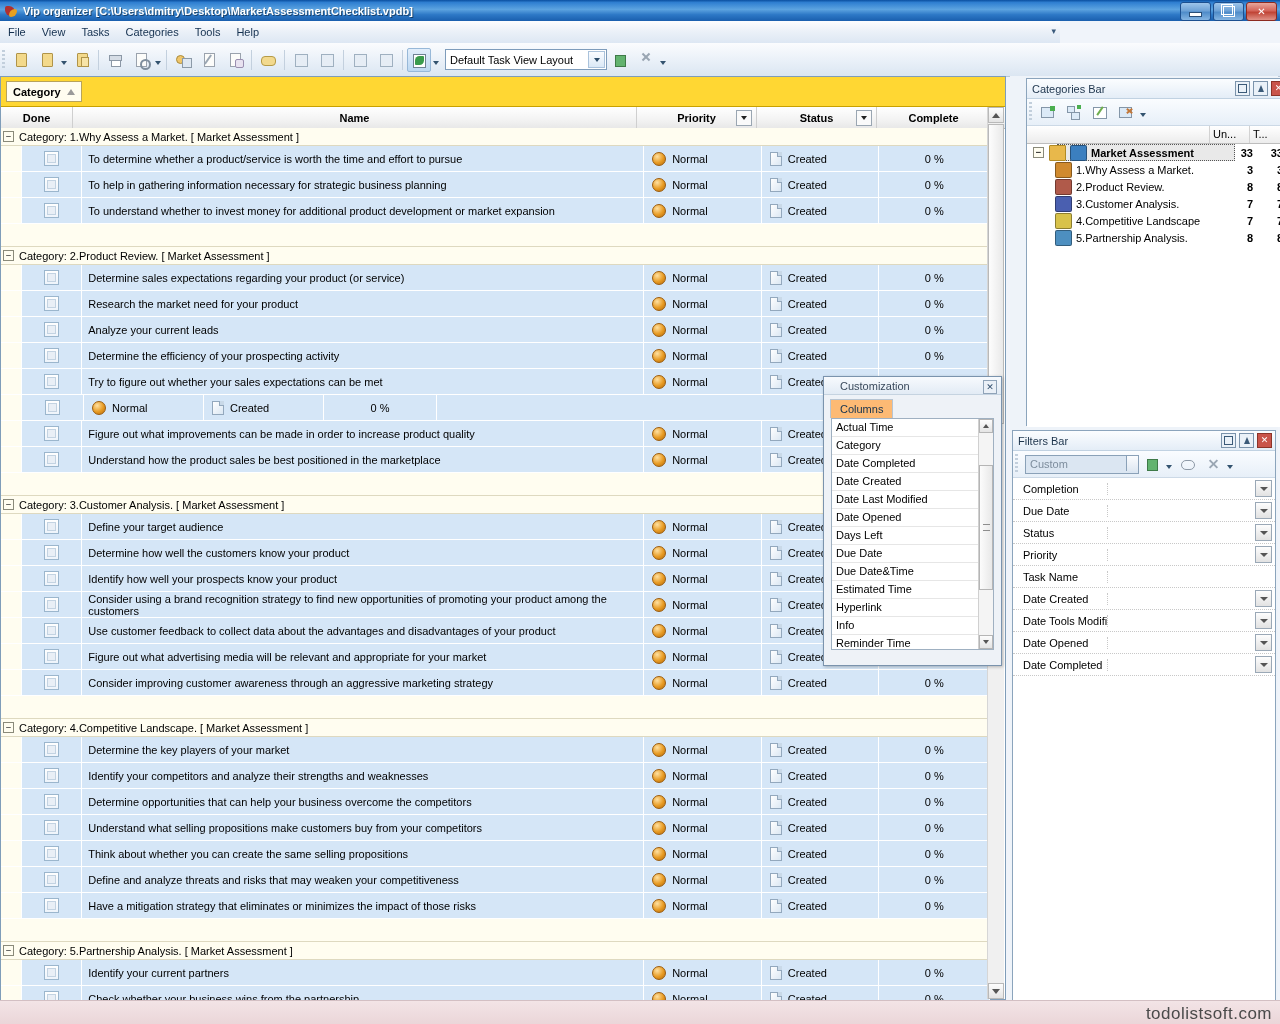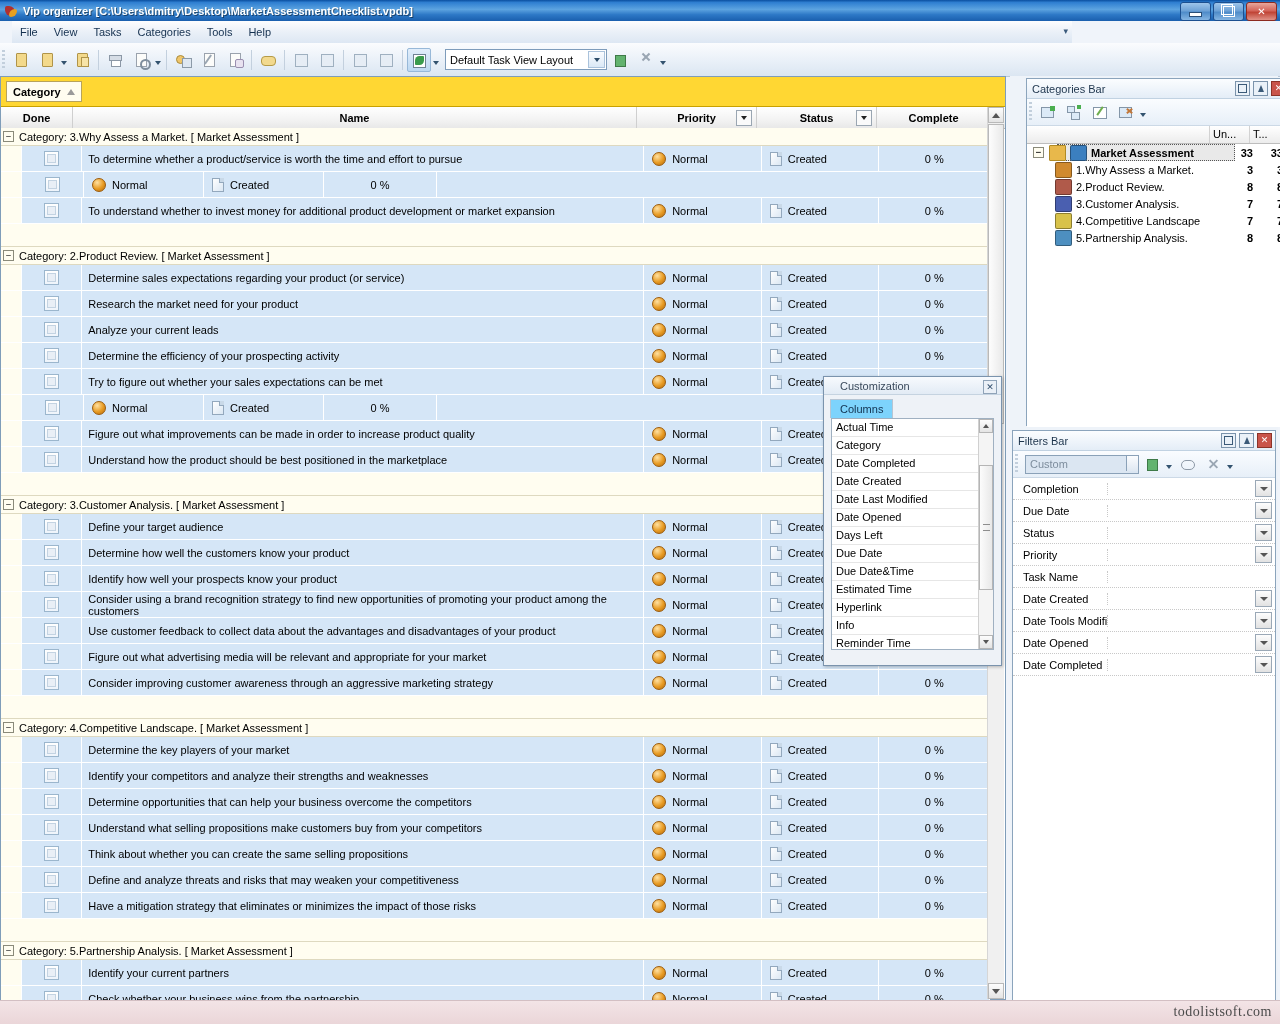--- a/index.html
+++ b/index.html
@@ -27,21 +27,21 @@
     background:linear-gradient(to bottom,#9dc4ea,#6ea2d6 45%,#4f8cc9 55%,#84b4e2);
     display:flex;align-items:center;justify-content:center;}
   .tb-btn.close{background:linear-gradient(to bottom,#e8a79c,#d4655a 45%,#c04436 55%,#e09287);border-color:#8c2a20;}
   .tb-btn .g{color:#fff;font-size:10px;line-height:1;font-family:"DejaVu Sans",sans-serif;}
   .min-g{display:block;width:11px;height:3px;background:#fff;border:1px solid #2a4f78;margin-top:5px;}
   .max-g{display:block;width:10px;height:9px;border:1px solid #fff;position:relative;}
   .max-g:before{content:"";position:absolute;left:-3px;top:-3px;width:10px;height:9px;border:1px solid #fff;}
 
   
   .menubar{
-    position:absolute;left:12px;top:21px;width:1060px;height:22px;
+    position:absolute;left:0;top:21px;width:1060px;height:22px;
     background:linear-gradient(to bottom,#fdfdfe,#eaf0f8 50%,#dde7f3);
     border-bottom:1px solid #c6d3e2;display:flex;align-items:center;
   }
   .menu-item{padding:3px 8px;font-size:11px;color:#14304f;cursor:default;}
   .menu-overflow{position:absolute;right:4px;top:5px;color:#3a5a7c;font-size:9px;}
 
   
   .toolbar{
     position:absolute;left:0;top:43px;width:1280px;height:33px;
     background:linear-gradient(to bottom,#fbfcfe,#e9f0f8 55%,#dbe6f2);
@@ -124,21 +124,21 @@
   .tri-d{width:0;height:0;border-left:4px solid transparent;border-right:4px solid transparent;border-top:5px solid #555;}
 
   
   .custdlg{position:absolute;left:823px;top:376px;width:177px;height:288px;
     background:#eef2f7;border:1px solid #7a93ad;box-shadow:1px 1px 3px rgba(0,0,0,.25);}
   .custdlg .cd-title{height:17px;display:flex;align-items:center;padding-left:16px;
     background:linear-gradient(to bottom,#f7fafd,#e2ebf5);font-size:11px;color:#3a4a5c;border-bottom:1px solid #c5d3e0;}
   .custdlg .cd-close{position:absolute;right:4px;top:3px;width:12px;height:12px;border:1px solid #8fa3b8;background:#eaf0f7;
      display:flex;align-items:center;justify-content:center;font-size:9px;color:#33506e;line-height:1;}
   .cd-tabs{padding:4px 6px 0 6px;}
-  .cd-tab{display:inline-block;padding:3px 9px;font-size:11px;background:#7dd3fc;border:1px solid #b7c5d3;border-bottom:none;color:#11314f;}
+  .cd-tab{display:inline-block;padding:3px 9px;font-size:11px;background:#fdba74;border:1px solid #b7c5d3;border-bottom:none;color:#11314f;}
   .cd-list{margin:0 7px;height:230px;background:#d946ef;border:1px solid #9fb0c1;position:relative;overflow:hidden;}
   .cd-item{height:17px;line-height:17px;padding-left:4px;font-size:11px;color:#000;border-bottom:1px solid #e6e6e6;background:#fff;}
   .cd-sb{position:absolute;right:0;top:0;width:14px;height:100%;background:#f4f4f4;border-left:1px solid #d0d0d0;}
   .cd-sb .a{width:14px;height:14px;background:linear-gradient(to bottom,#fcfcfc,#e4e4e4);border:1px solid #b5b5b5;box-sizing:border-box;display:flex;align-items:center;justify-content:center;}
   .cd-sb .a.b{position:absolute;bottom:0;left:0;}
   .cd-sb .th{position:absolute;left:0;top:46px;width:14px;height:125px;background:linear-gradient(to right,#fcfcfc,#e8e8e8);border:1px solid #b5b5b5;box-sizing:border-box;
              display:flex;align-items:center;justify-content:center;}
   .cd-sb .th i{display:block;width:7px;height:5px;border-top:1px solid #8d8d8d;border-bottom:1px solid #8d8d8d;}
 
   
@@ -173,22 +173,22 @@
   .fval{flex:1;height:100%;}
   .fdrop{width:15px;height:15px;margin-right:3px;border:1px solid #9aa8b6;background:linear-gradient(to bottom,#fdfdfd,#e2e2e2);
      display:flex;align-items:center;justify-content:center;}
   .fcombo{width:108px;height:17px;border:1px solid #8aa1b8;background:#dbe6f2;display:flex;align-items:center;
      padding-left:4px;color:#7d8d9d;font-size:11px;position:relative;margin-left:4px;}
   .fcombo .cb{position:absolute;right:0;top:0;width:11px;height:15px;background:linear-gradient(to bottom,#fbfcfe,#dfe8f2);border-left:1px solid #8aa1b8;}
 
   
   .statusbar{position:absolute;left:0;top:1000px;width:1280px;height:24px;
     background:linear-gradient(to bottom,#f3e4e6,#ead5d8);border-top:1px solid #d3bfc3;}
-  .watermark{position:absolute;right:8px;top:1004px;font-family:Liberation Serif, serif;
-    font-size:14px;color:#4a4a4a;letter-spacing:.5px;}
+  .watermark{position:absolute;right:8px;top:1004px;font-family:Liberation Sans, sans-serif;
+    font-size:17px;color:#4a4a4a;letter-spacing:.5px;}
 </style>
 </head>
 <body>
 
 <div class="app">
 
   <div class="titlebar">
     <div class="tb-icon">
         <div class="sh1"></div>
         <div class="sh2"></div>
@@ -357,21 +357,21 @@
         <span class="filterbtn">
             <i class="fb-a"></i>
           </span>
       </div>
       <div class="ch" style="width:113px;border-right:none">Complete</div>
     </div>
 
     <div class="rows" id="rows">
         <div class="grouprow">
           <span class="expander">−</span>
-          <span class="grouplabel">Category: 3.Why Assess a Market.   [ Market Assessment ]</span>
+          <span class="grouplabel">Category: 1.Why Assess a Market.   [ Market Assessment ]</span>
         </div>
         <div class="taskrow">
           <div class="leadgap"></div>
           <div class="cell c-done">
             <span class="chkbox">
               <i></i>
             </span>
           </div>
           <div class="cell c-name">To determine whether a product/service is worth the time and effort to pursue</div>
           <div class="cell c-prio">
@@ -384,20 +384,21 @@
           </div>
           <div class="cell c-comp">0 %</div>
         </div>
         <div class="taskrow">
           <div class="leadgap"></div>
           <div class="cell c-done">
             <span class="chkbox">
               <i></i>
             </span>
           </div>
+          <div class="cell c-name">To help in gathering information necessary for strategic business planning</div>
           <div class="cell c-prio">
             <span class="prio-ico"></span>
             <span class="ptxt">Normal</span>
           </div>
           <div class="cell c-stat">
             <span class="stat-ico"></span>
             <span class="stxt">Created</span>
           </div>
           <div class="cell c-comp">0 %</div>
         </div>
@@ -549,21 +550,21 @@
           </div>
           <div class="cell c-comp">0 %</div>
         </div>
         <div class="taskrow">
           <div class="leadgap"></div>
           <div class="cell c-done">
             <span class="chkbox">
               <i></i>
             </span>
           </div>
-          <div class="cell c-name">Understand how the product should be best positioned in the marketplace</div>
+          <div class="cell c-name">Understand how the product sales be best positioned in the marketplace</div>
           <div class="cell c-prio">
             <span class="prio-ico"></span>
             <span class="ptxt">Normal</span>
           </div>
           <div class="cell c-stat">
             <span class="stat-ico"></span>
             <span class="stxt">Created</span>
           </div>
           <div class="cell c-comp">0 %</div>
         </div>

